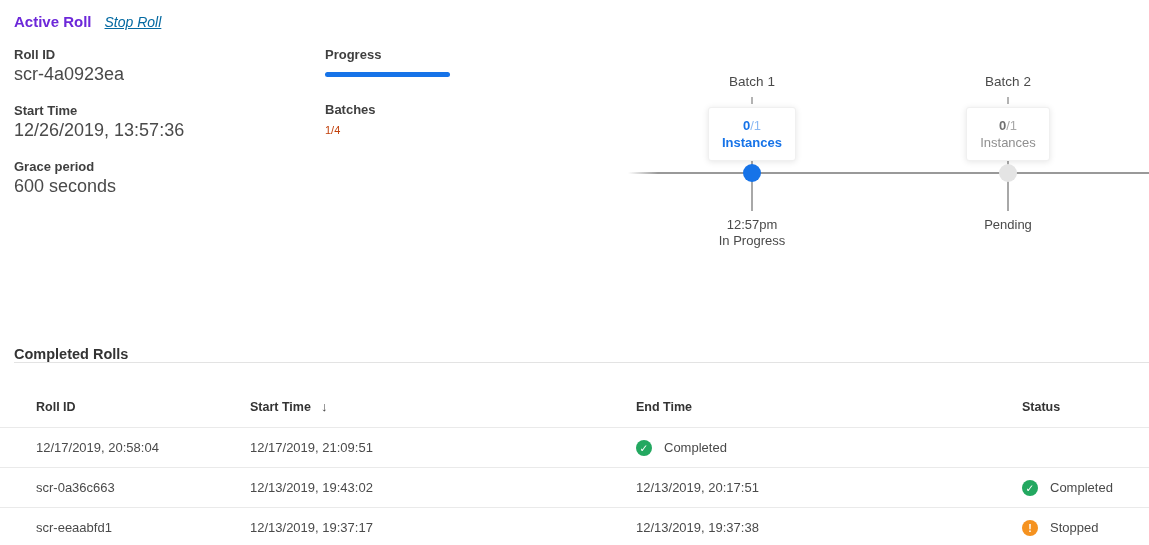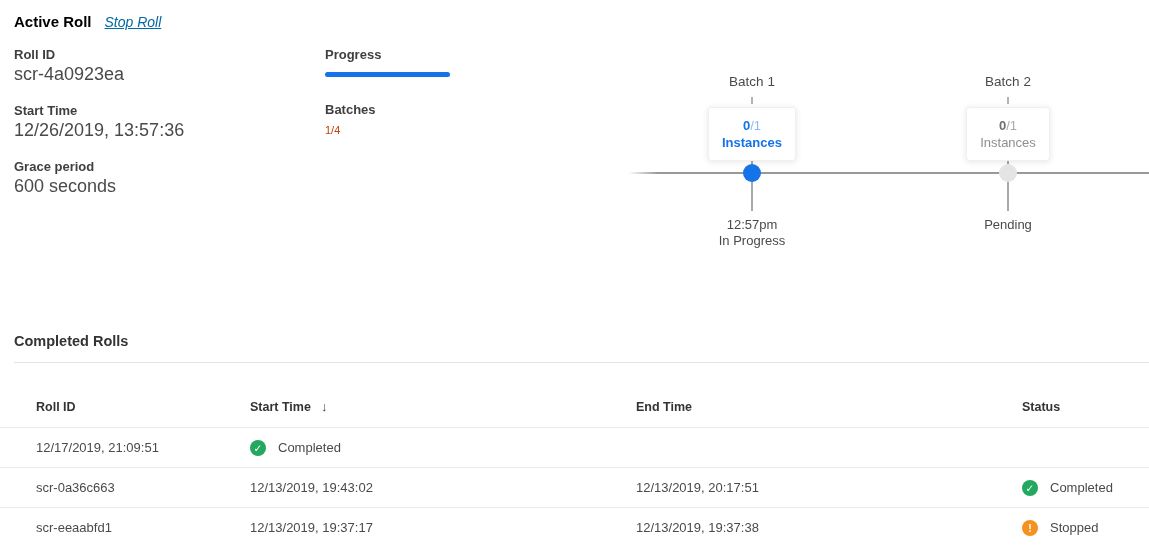--- a/index.html
+++ b/index.html
@@ -2,21 +2,21 @@
 <html><head>
 <meta charset="utf-8">
 <style>
   * { margin:0; padding:0; box-sizing:border-box; }
   html,body { background:#fff; }
   body { font-family:"Liberation Sans","DejaVu Sans",sans-serif; color:#4a4a4a; }
   .page { position:relative; width:1149px; height:545px; overflow:hidden; background:#fff; }
 
   
   .page-header { position:absolute; left:14px; top:13px; display:flex; align-items:baseline; gap:13px; }
-  .page-title { font-size:15px; font-weight:700; color:#000000; }
+  .page-title { font-size:15px; font-weight:700; color:#6d28d9; }
   .stop-link { font-size:14px; color:#0369a1; text-decoration:underline; cursor:pointer;font-style:italic; }
 
   
   .fields { position:absolute; left:14px; top:46px; }
   .field { margin-bottom:19px; }
   .flabel { font-size:13px; font-weight:600; color:#3f3f3f; line-height:17px; margin-bottom:3px; }
   .fvalue { font-size:18px; color:#4a4a4a; line-height:17px; }
 
   
   .progress-col { position:absolute; left:325px; top:46px; width:125px; }
@@ -44,21 +44,21 @@
   .batch--active .rest { opacity:.5; }
   .batch--active .inst { font-weight:600; }
   .batch--pending .card { color:#8f8f8f; }
   .batch--pending .cur { font-weight:600; color:#707070; }
   .batch--pending .rest { color:#a8a8a8; }
   .below { position:absolute; top:143px; left:0; right:0; }
   .btime { font-size:13px; color:#4a4a4a; line-height:16px; }
   .bstatus { font-size:13px; color:#4a4a4a; line-height:16px; }
 
   
-  .section-title { position:absolute; left:14px; top:333px; font-size:14.5px; font-weight:700; color:#333; }
+  .section-title { position:absolute; left:14px; top:346px; font-size:14.5px; font-weight:700; color:#333; }
   .divider { position:absolute; left:14px; right:0; top:362px; height:1px; background:#e3e3e3; }
   .rolls-table { position:absolute; left:0; right:0; top:386px; }
   .thead, .trow { display:grid; grid-template-columns:214px 386px 386px 1fr; align-items:center; padding-left:36px; }
   .thead { height:41px; font-size:12.5px; font-weight:600; color:#333; }
   .sort-arrow { display:inline-block; margin-left:10px; font-size:13px; font-weight:400; color:#444; cursor:pointer; }
   .trow { height:40px; border-top:1px solid #eaeaea; font-size:13px; color:#4a4a4a; cursor:pointer; }
   .scell { display:flex; align-items:center; }
   .sicon { width:16px; height:16px; border-radius:50%; display:inline-flex; align-items:center; justify-content:center;
            color:#fff; font-size:10.5px; font-weight:700; margin-right:12px; flex:0 0 16px; }
   .sicon.success { background:#23a860; }
@@ -135,20 +135,21 @@
 
   <div class="rolls-table">
     <div class="thead">
       <div>Roll ID</div>
       <div><span>Start Time</span><span class="sort-arrow">↓</span></div>
       <div>End Time</div>
       <div>Status</div>
     </div>
 
     <div class="trow">
+      <div>12/17/2019, 20:58:04</div>
       <div>12/17/2019, 21:09:51</div>
       <div class="scell">
         <span class="sicon success">✓</span>
         <span>Completed</span>
       </div>
     </div>
 
     <div class="trow">
       <div>scr-0a36c663</div>
       <div>12/13/2019, 19:43:02</div>

